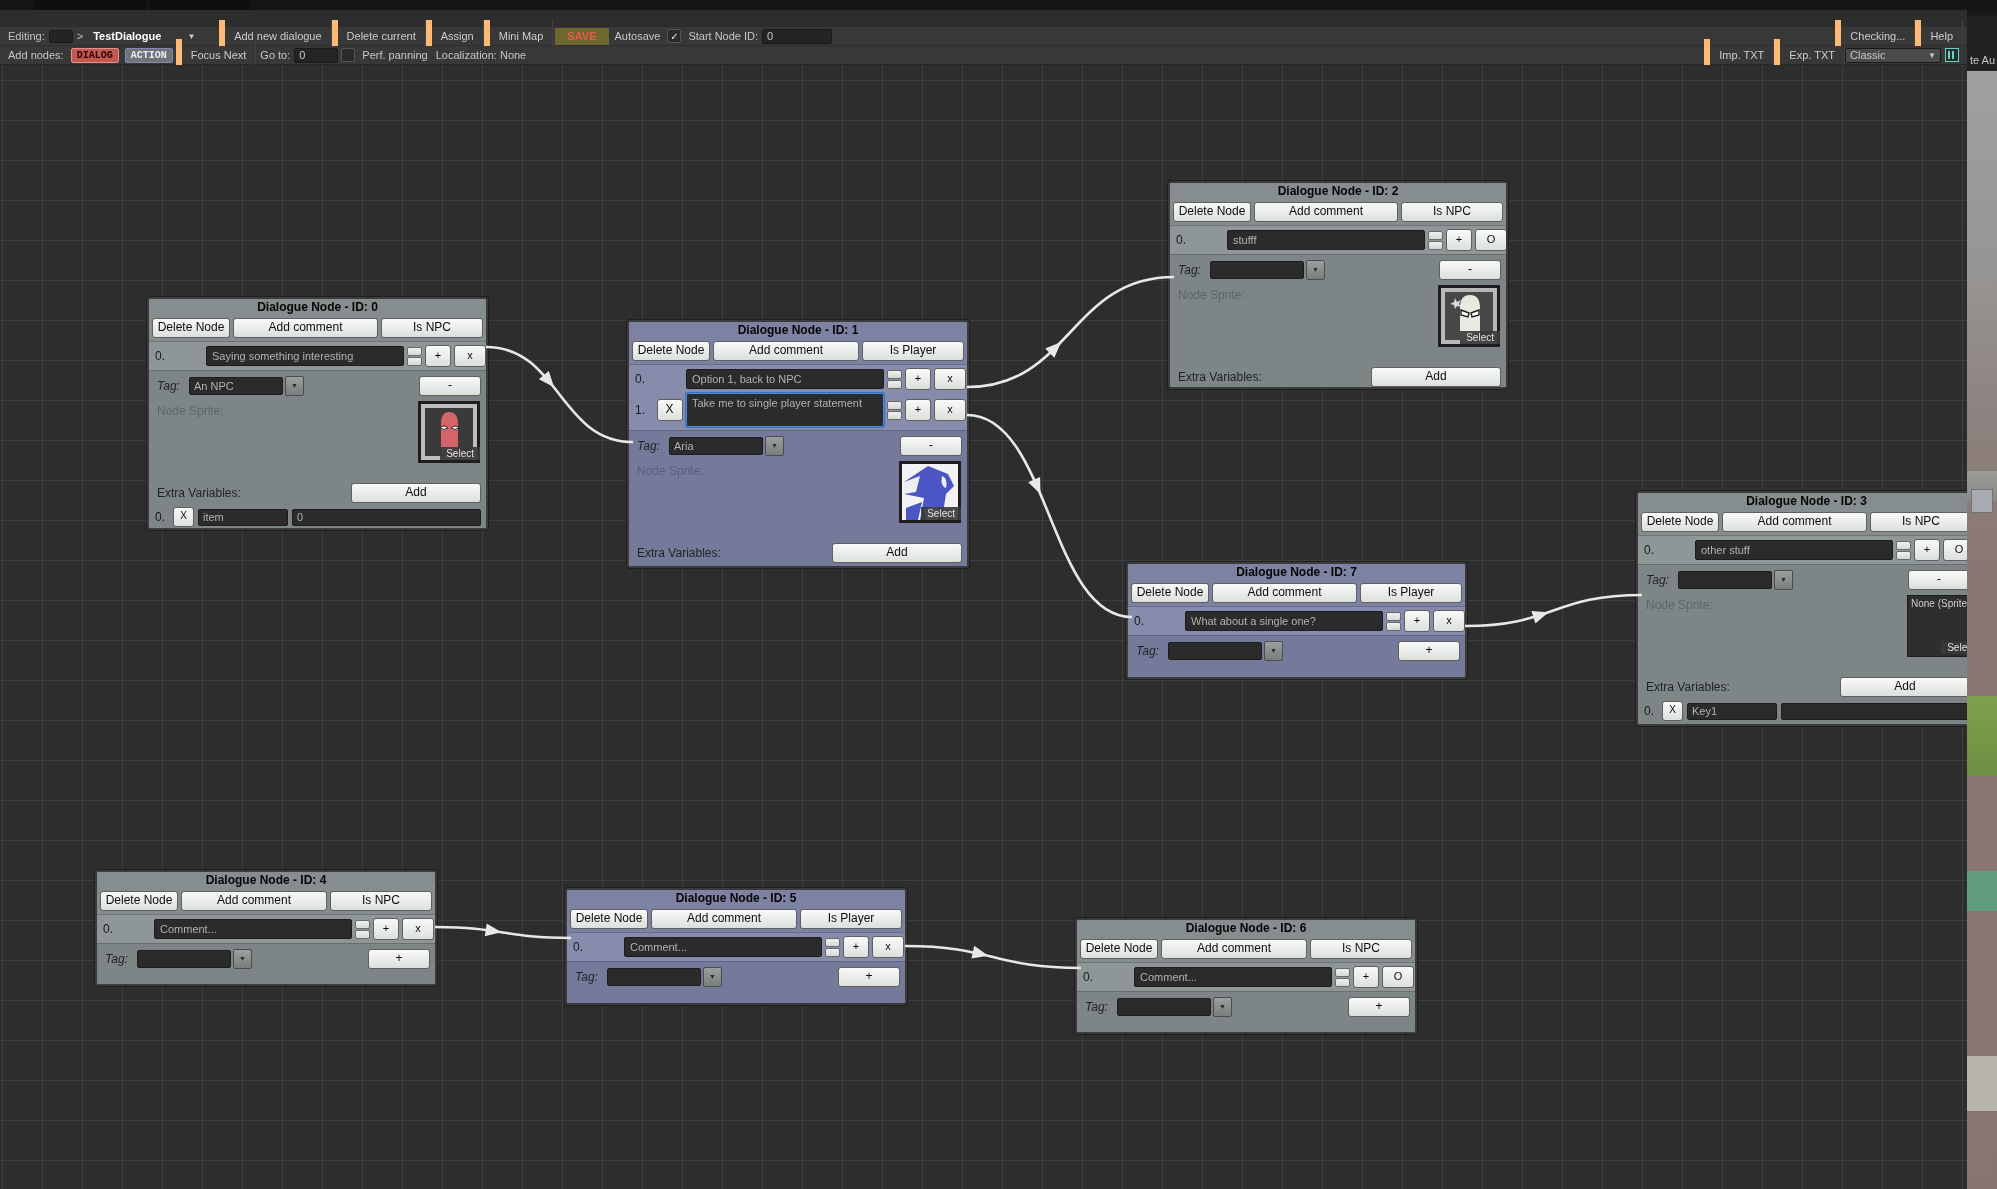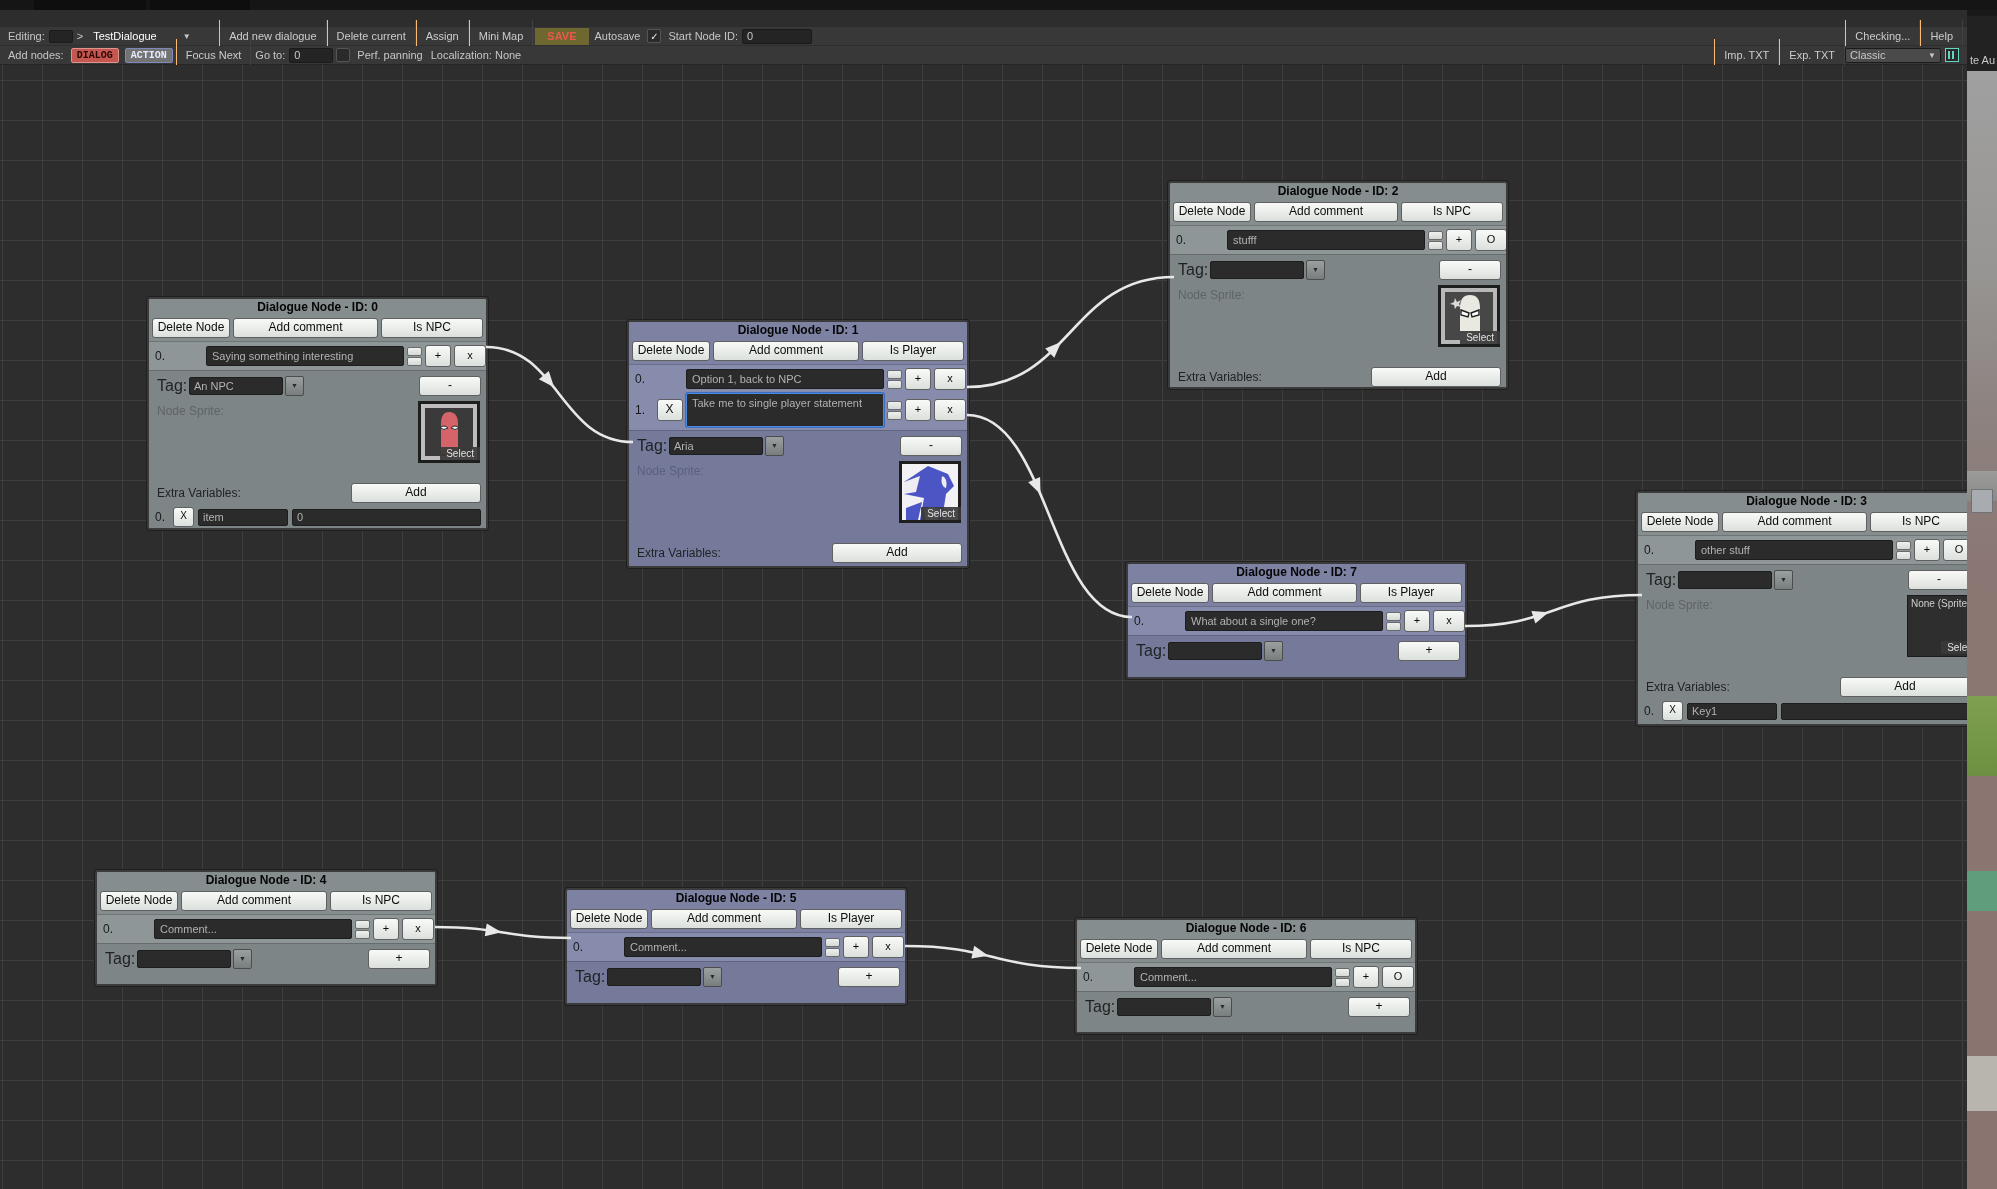--- a/index.html
+++ b/index.html
@@ -17,27 +17,27 @@
   .tab-ico{width:12px;height:12px;background:#5a5a5a;border:1px solid #8a8a8a;border-radius:2px;display:inline-block;position:relative;}
   .tab-ico::after{content:"";position:absolute;left:2px;top:2px;width:6px;height:6px;background:#cfcfcf;transform:rotate(45deg);}
   #win-controls{position:absolute;right:8px;top:1px;display:flex;gap:12px;color:#bdbdbd;font-size:12px;align-items:center;}
   #win-controls span{cursor:default;}
   
   .toolbar{position:absolute;left:0;width:100%;background:#383838;display:flex;align-items:center;
            color:#c6c6c6;font-size:11px;box-sizing:border-box;}
   #toolbar1{top:17px;height:19px;border-bottom:1px solid #2e2e2e;padding:0 4px;}
   #toolbar2{top:36px;height:19px;border-bottom:1px solid #262626;padding:0 4px;}
   .tb-label{padding:0 4px;white-space:nowrap;}
-  .tb-btn{padding:8px 9px;white-space:nowrap;height:17px;line-height:17px;border-left:1px solid #fdba74;
+  .tb-btn{padding:8px 9px;white-space:nowrap;height:17px;line-height:17px;border-left:6px solid #fdba74;
           border-right:1px solid #424242;cursor:default;color:#cccccc;}
   .tb-field{background:#242424;border:1px solid #1a1a1a;color:#c8c8c8;height:13px;line-height:13px;
             padding:0 4px;font-size:11px;border-radius:2px;}
   .tb-check{width:12px;height:12px;background:#2a2a2a;border:1px solid #555;border-radius:2px;
             display:inline-flex;align-items:center;justify-content:center;color:#e8e8e8;font-size:10px;margin:0 3px;}
-  #dlg-name{font-weight:normal;color:#fff;display:flex;align-items:center;gap:26px;padding:0 6px;min-width:120px;}
+  #dlg-name{font-weight:bold;color:#fff;display:flex;align-items:center;gap:26px;padding:0 6px;min-width:120px;}
   .chev{font-size:8px;color:#c9c9c9;}
   #save-btn{background:#6e6830;color:#e8594a;font-weight:bold;padding:0 12px;height:17px;line-height:17px;margin:0 2px;}
   .badge{font-family:"Liberation Mono","DejaVu Sans Mono",monospace;font-weight:bold;font-size:10px;
          padding:1px 5px;border-radius:2px;margin:0 3px;}
   #badge-dialog{background:#c4574f;color:#2d0503;border:1px solid #e0938d;}
   #badge-action{background:#737373;color:#e7ebff;border:1px solid #7d89bd;}
   .spacer{flex:1;}
   #grid-ico{width:12px;height:12px;border:1px solid #63d6c2;background:#2a2a2a;margin:0 4px;position:relative;}
   #grid-ico::after{content:"";position:absolute;inset:2px;background:
      repeating-linear-gradient(90deg,#63d6c2 0 2px,transparent 2px 4px);}
@@ -73,21 +73,21 @@
            white-space:pre-line;overflow:hidden;}
   .c-field.focused{border:1px solid #4b8be2;box-shadow:0 0 0 1px #3a6fc0;}
   .updown{flex:0 0 15px;display:flex;flex-direction:column;gap:1px;}
   .updown div{height:9px;background:linear-gradient(#eef1ee,#d5d9d5);border:1px solid #6a6a6a;border-radius:2px;box-sizing:border-box;}
   .sq{flex:0 0 24px;height:20px;line-height:18px;font-size:11px;}
   .sq.end{flex:0 0 30px;}
   .n-lower{flex:1;padding:4px 2px 4px;display:flex;flex-direction:column;gap:4px;border-top:1px solid rgba(0,0,0,.18);}
   .npc .n-lower{background:#7e8586;}
   .player .n-lower{background:#757a9b;}
   .tag-row{display:flex;align-items:center;height:22px;}
-  .tag-lab{margin-left:6px;width:32px;font-size:16px;color:#1d2223;}
+  .tag-lab{margin-left:6px;width:32px;font-size:12px;color:#1d2223;font-style:italic;}
   .tag-field{width:84px;height:16px;background:#2b2b2b;border:1px solid #1d1d1d;border-radius:2px;
              color:#b2b2b2;font-size:11px;line-height:16px;padding:0 4px;}
   .tag-dd{width:17px;height:18px;margin-left:2px;background:linear-gradient(#9aa09f,#787e7d);
           border:1px solid #4c4c4c;border-radius:2px;color:#2a2a2a;font-size:7px;text-align:center;line-height:17px;}
   .side-btn{margin-left:auto;margin-right:3px;width:60px;height:18px;line-height:16px;}
   .sprite-row{position:relative;height:78px;}
   .sprite-lab,.extra-lab{margin-left:6px;font-size:12px;}
   .npc .sprite-lab{color:#5e6566;}
   .player .sprite-lab{color:#5a5f80;}
   .sprite-box{position:absolute;right:4px;top:0;width:62px;height:62px;border:3px solid #1e1e1e;box-sizing:border-box;}

